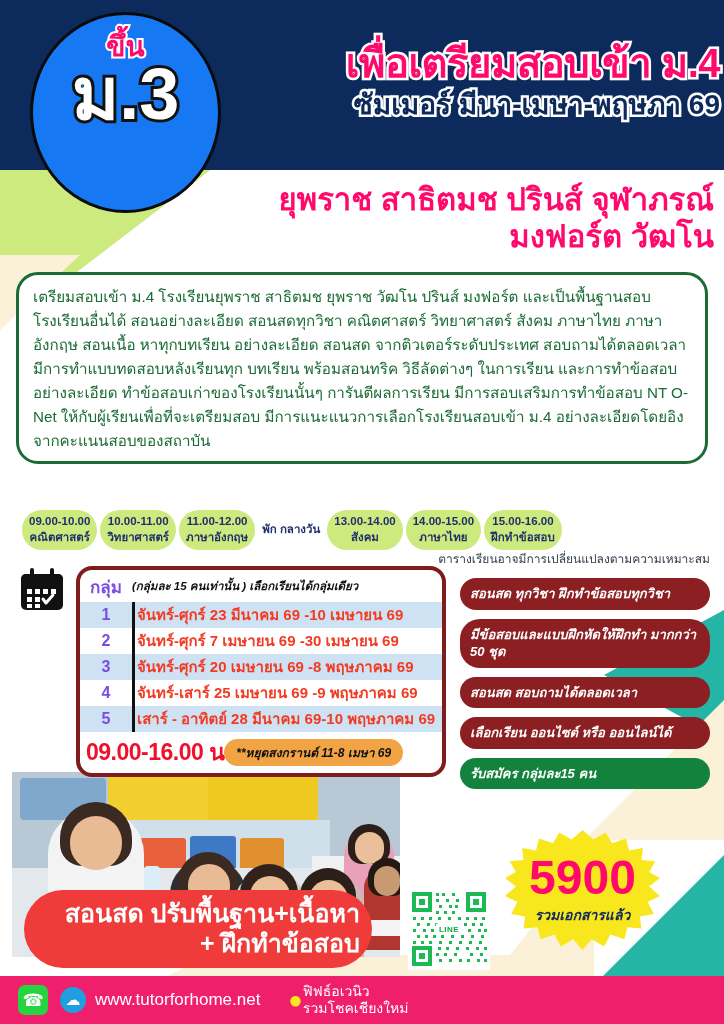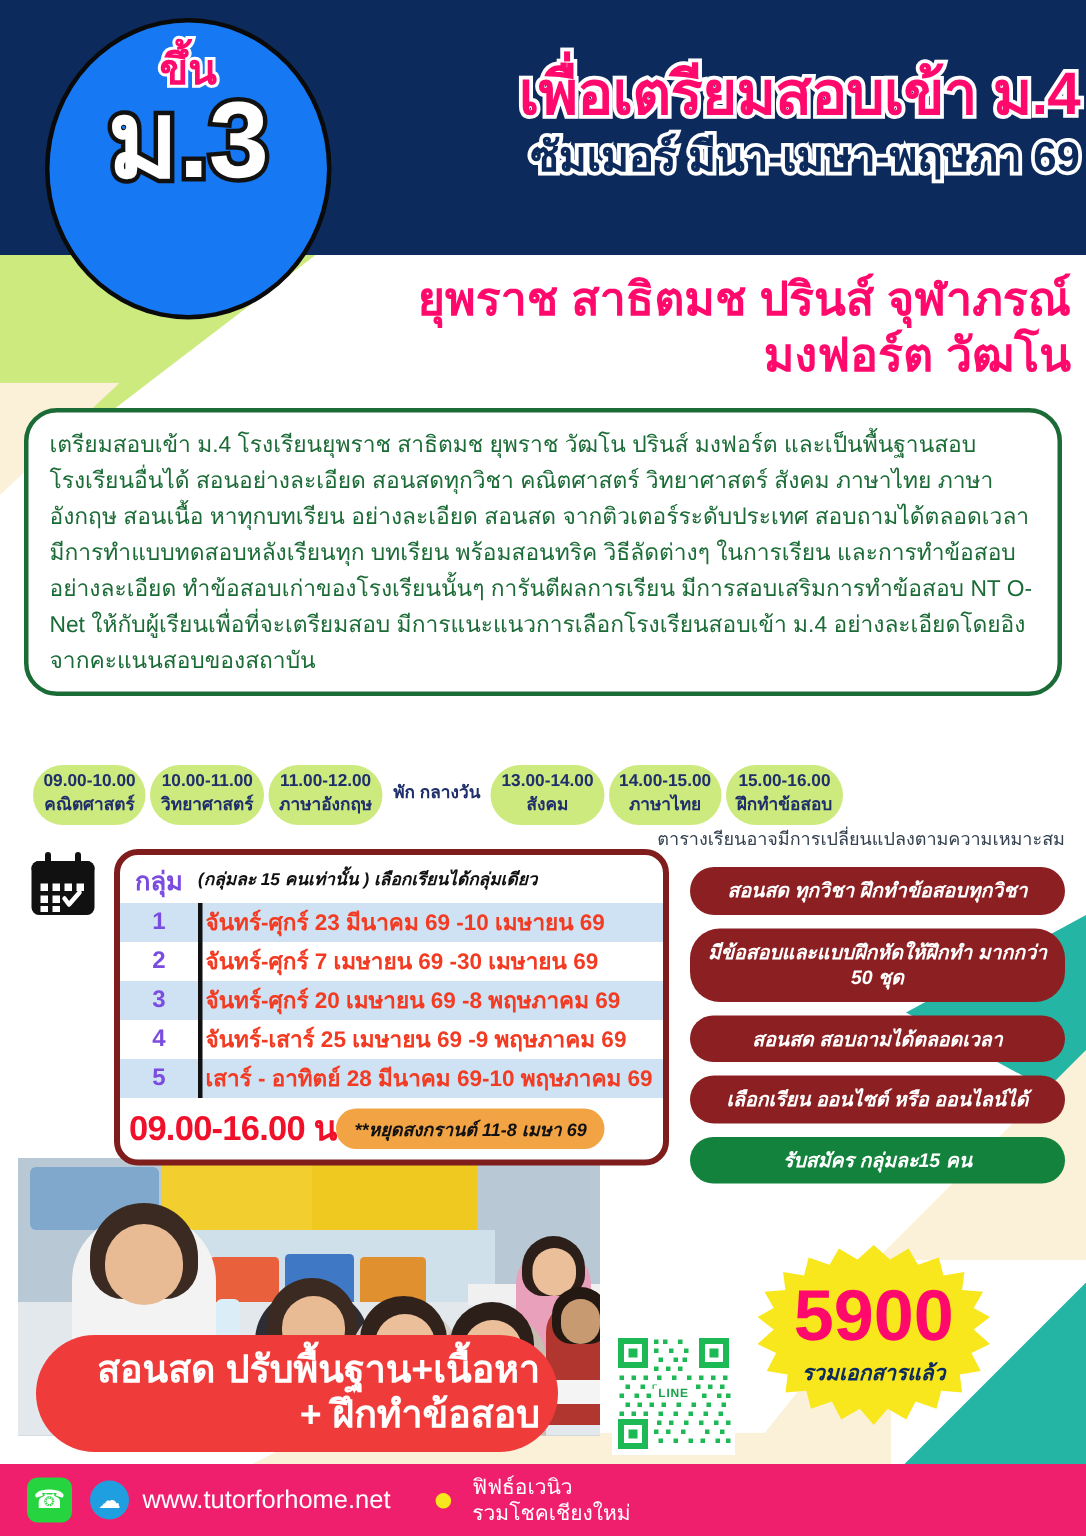--- a/index.html
+++ b/index.html
@@ -170,21 +170,21 @@
   }
 
   
   .features{
     position:absolute;left:460px;top:578px;width:250px;z-index:4;
     display:flex;flex-direction:column;gap:9px;
   }
   .feat{
     background:#8c1f22;border-radius:20px;color:#ffffff;
     font-size:13px;font-weight:bold;font-style:italic;
-    text-align:center;padding:7px 10px;line-height:1.35;
+    text-align:left;padding:7px 10px;line-height:1.35;
   }
   .feat.green{background:#12823c;}
 
   
   .photo{
     position:absolute;left:12px;top:772px;width:388px;height:185px;z-index:3;
     overflow:hidden;background:#9fb6c8;
   }
   .ph-wall{position:absolute;left:0;top:0;width:100%;height:52%;background:#b8c8d4;}
   .ph-blue{position:absolute;left:8px;top:6px;width:86px;height:42px;background:#7fa8cc;border-radius:4px;}
@@ -272,21 +272,21 @@
   }
   .ft-phone{
     color:#ffffff;font-size:25px;font-weight:bold;margin-left:12px;letter-spacing:-0.3px;
   }
   .ft-web-ico{
     width:26px;height:26px;background:#1f9fe0;border-radius:50%;margin-left:12px;
     display:flex;align-items:center;justify-content:center;color:#fff;font-size:15px;
   }
   .ft-web{color:#ffffff;font-size:17px;margin-left:9px;}
   .ft-pin{margin-left:28px;color:#f8e71c;font-size:24px;line-height:1;}
-  .ft-addr{color:#ffffff;font-size:14px;line-height:1.25;margin-left:12px;}
+  .ft-addr{color:#ffffff;font-size:14px;line-height:1.25;margin-left:0;}
 </style>
 </head>
 <body>
 
 <div class="poster">
 
   <div class="bg-green-wedge"></div>
   <div class="bg-cream-left"></div>
   <div class="bg-teal-right-1"></div>
   <div class="bg-cream-right-1"></div>

